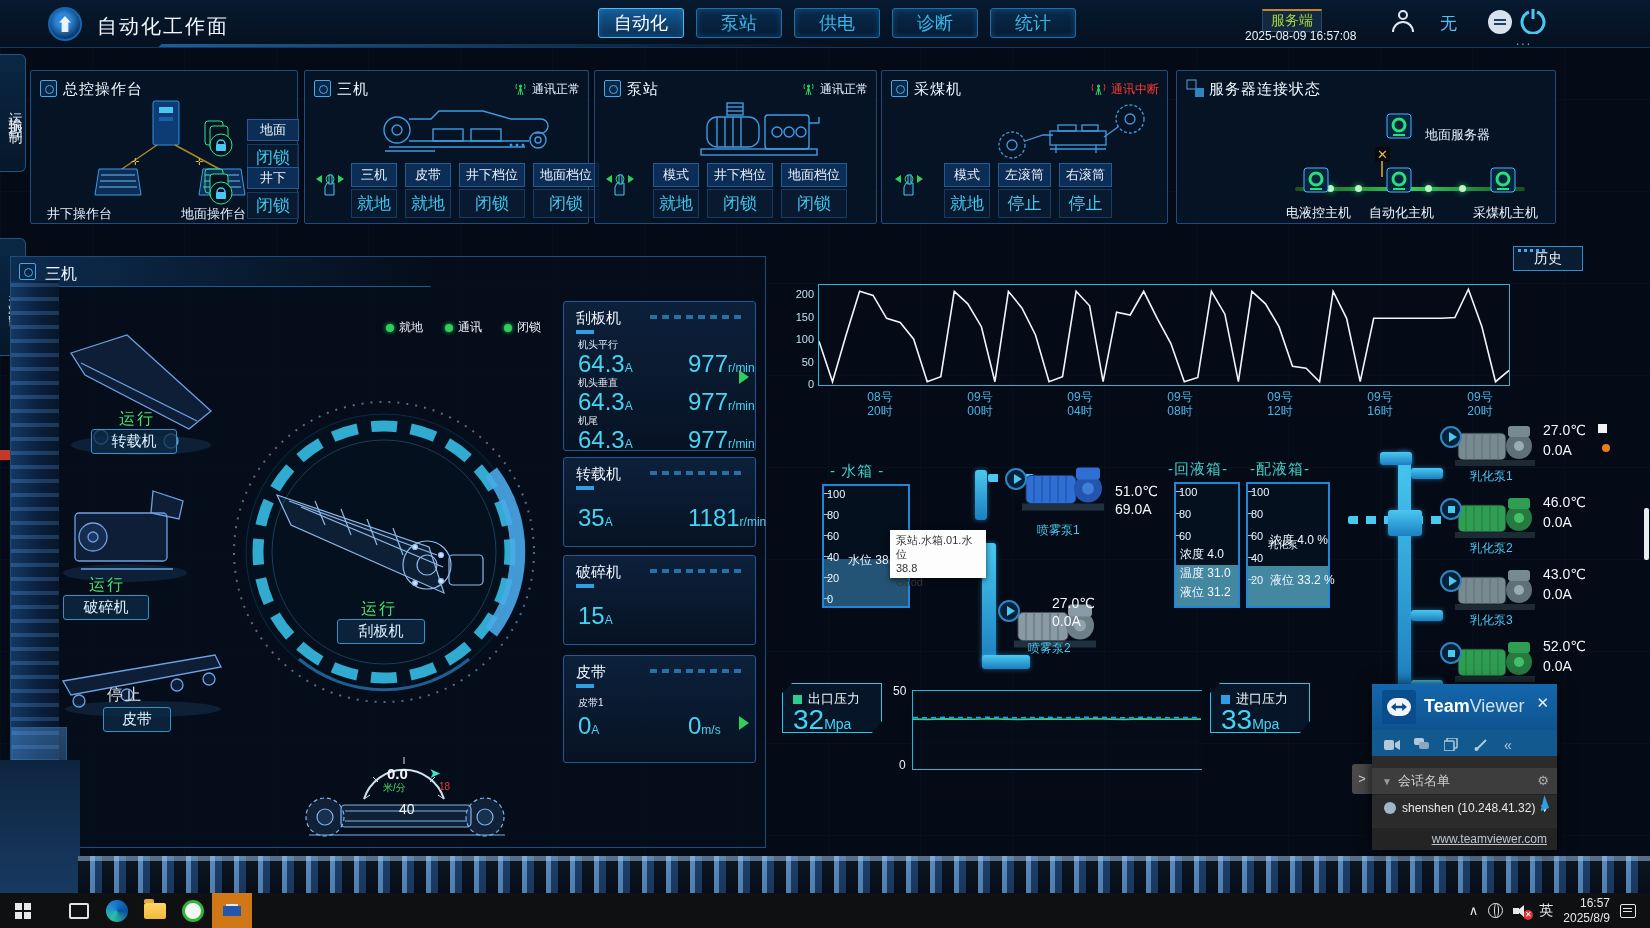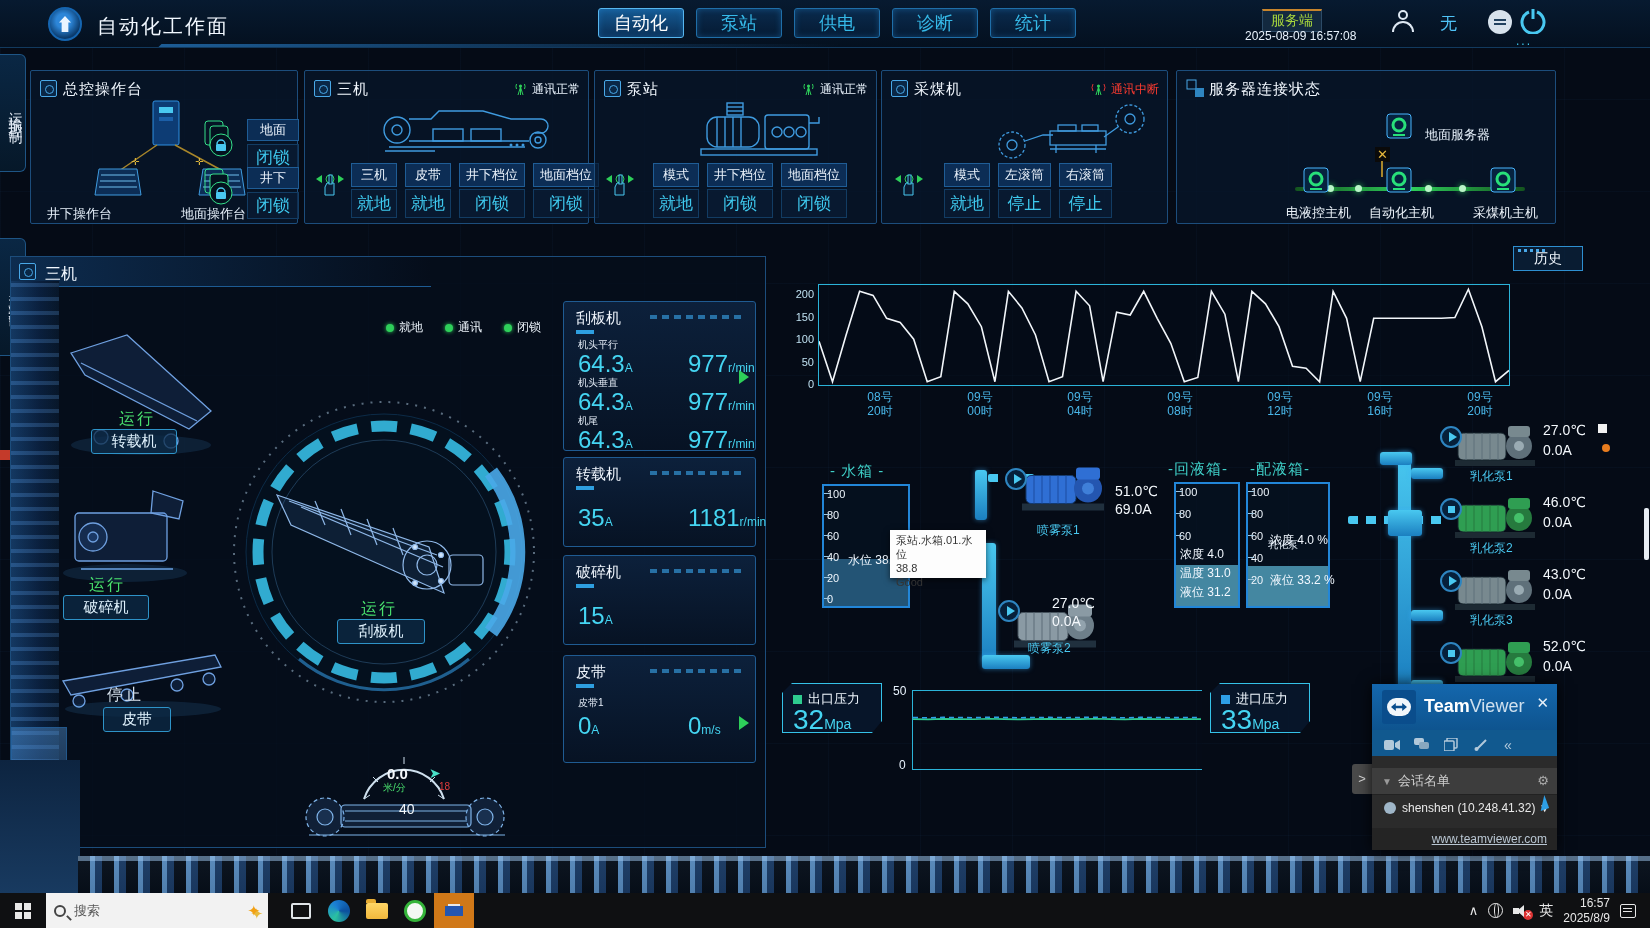--- a/index.html
+++ b/index.html
@@ -824,25 +824,20 @@
     <div id="tv-cursor"></div>
     <div id="tv-footer"><span>www.teamviewer.com</span></div>
   </div>
   <div id="tv-tab" class="abs">&gt;</div>
 
   <div id="chain-left" class="abs"></div>
   <div id="chain" class="abs"></div>
 
   <div id="taskbar" class="abs">
     <div id="start-btn"></div>
-    <div id="search-box">
-      <span class="mag"></span>
-      <span class="ph">搜索</span>
-      <span id="copilot">✦</span>
-    </div>
     <div class="tb-ic" id="taskview" style="margin-left:14px;"></div>
     <div class="tb-ic">
         <span id="edge-ic"></span>
       </div>
     <div class="tb-ic">
         <span id="folder-ic"></span>
       </div>
     <div class="tb-ic">
         <span id="green-ic"></span>
       </div>

